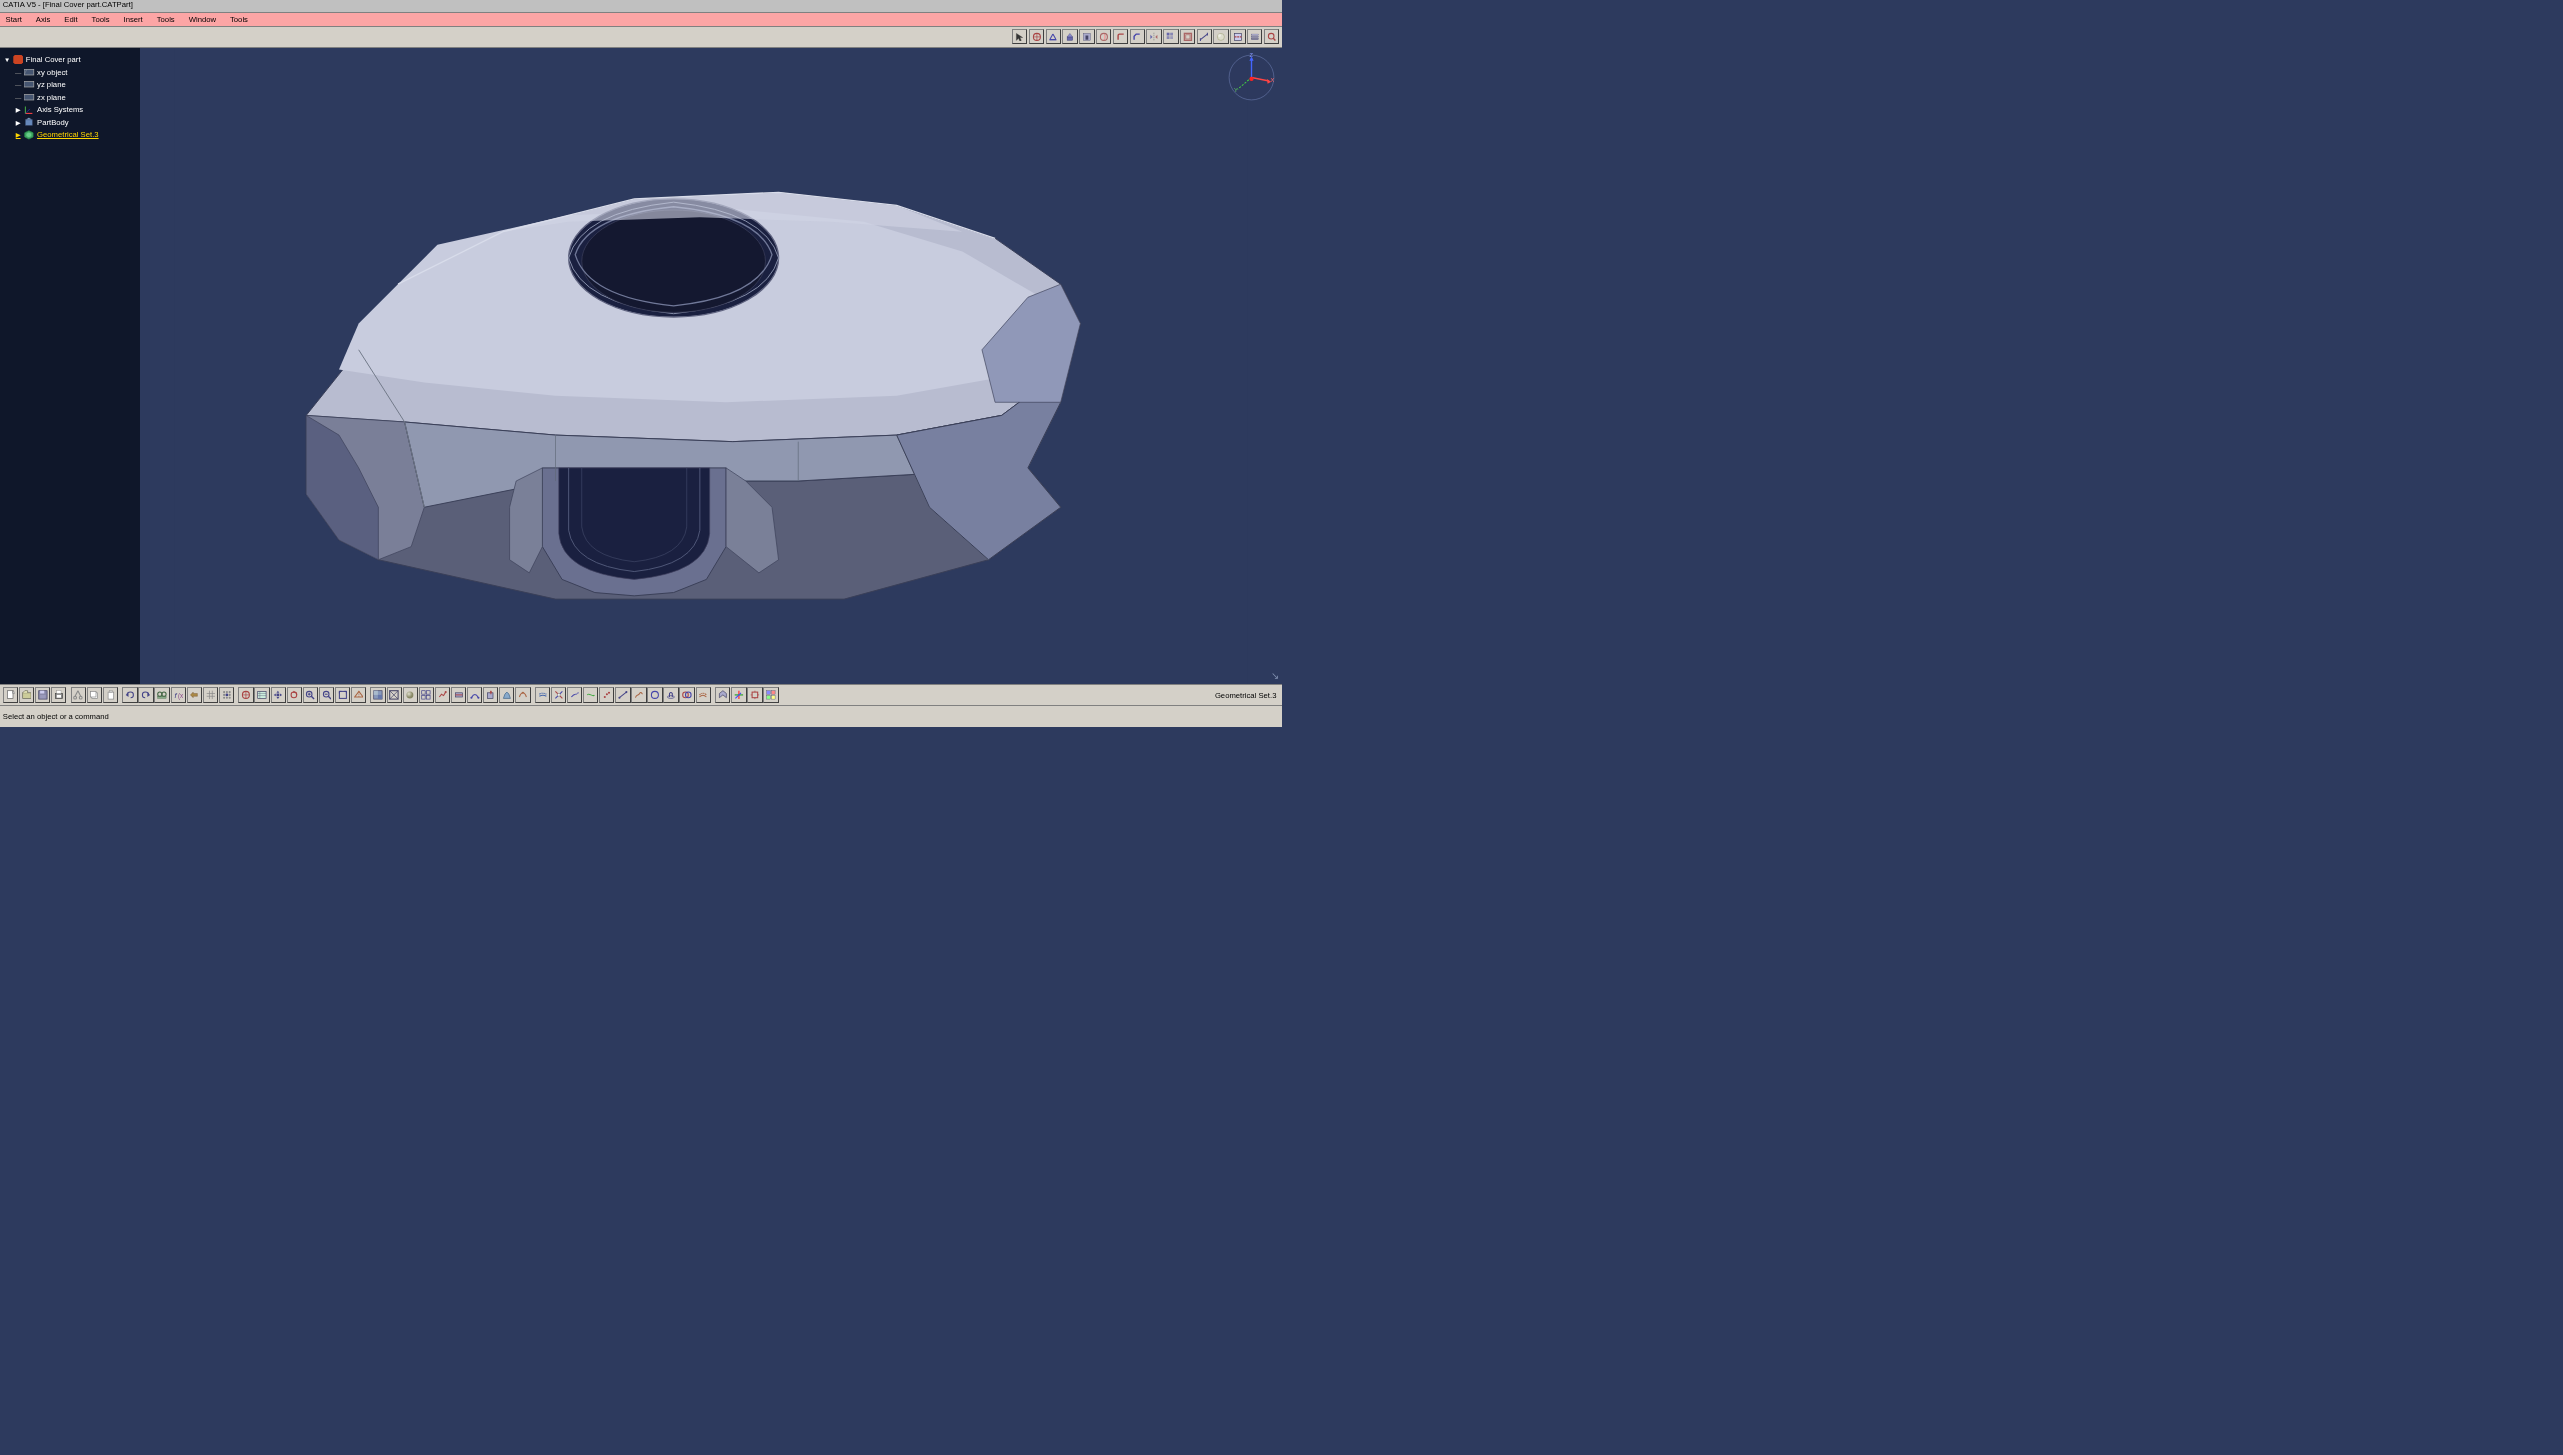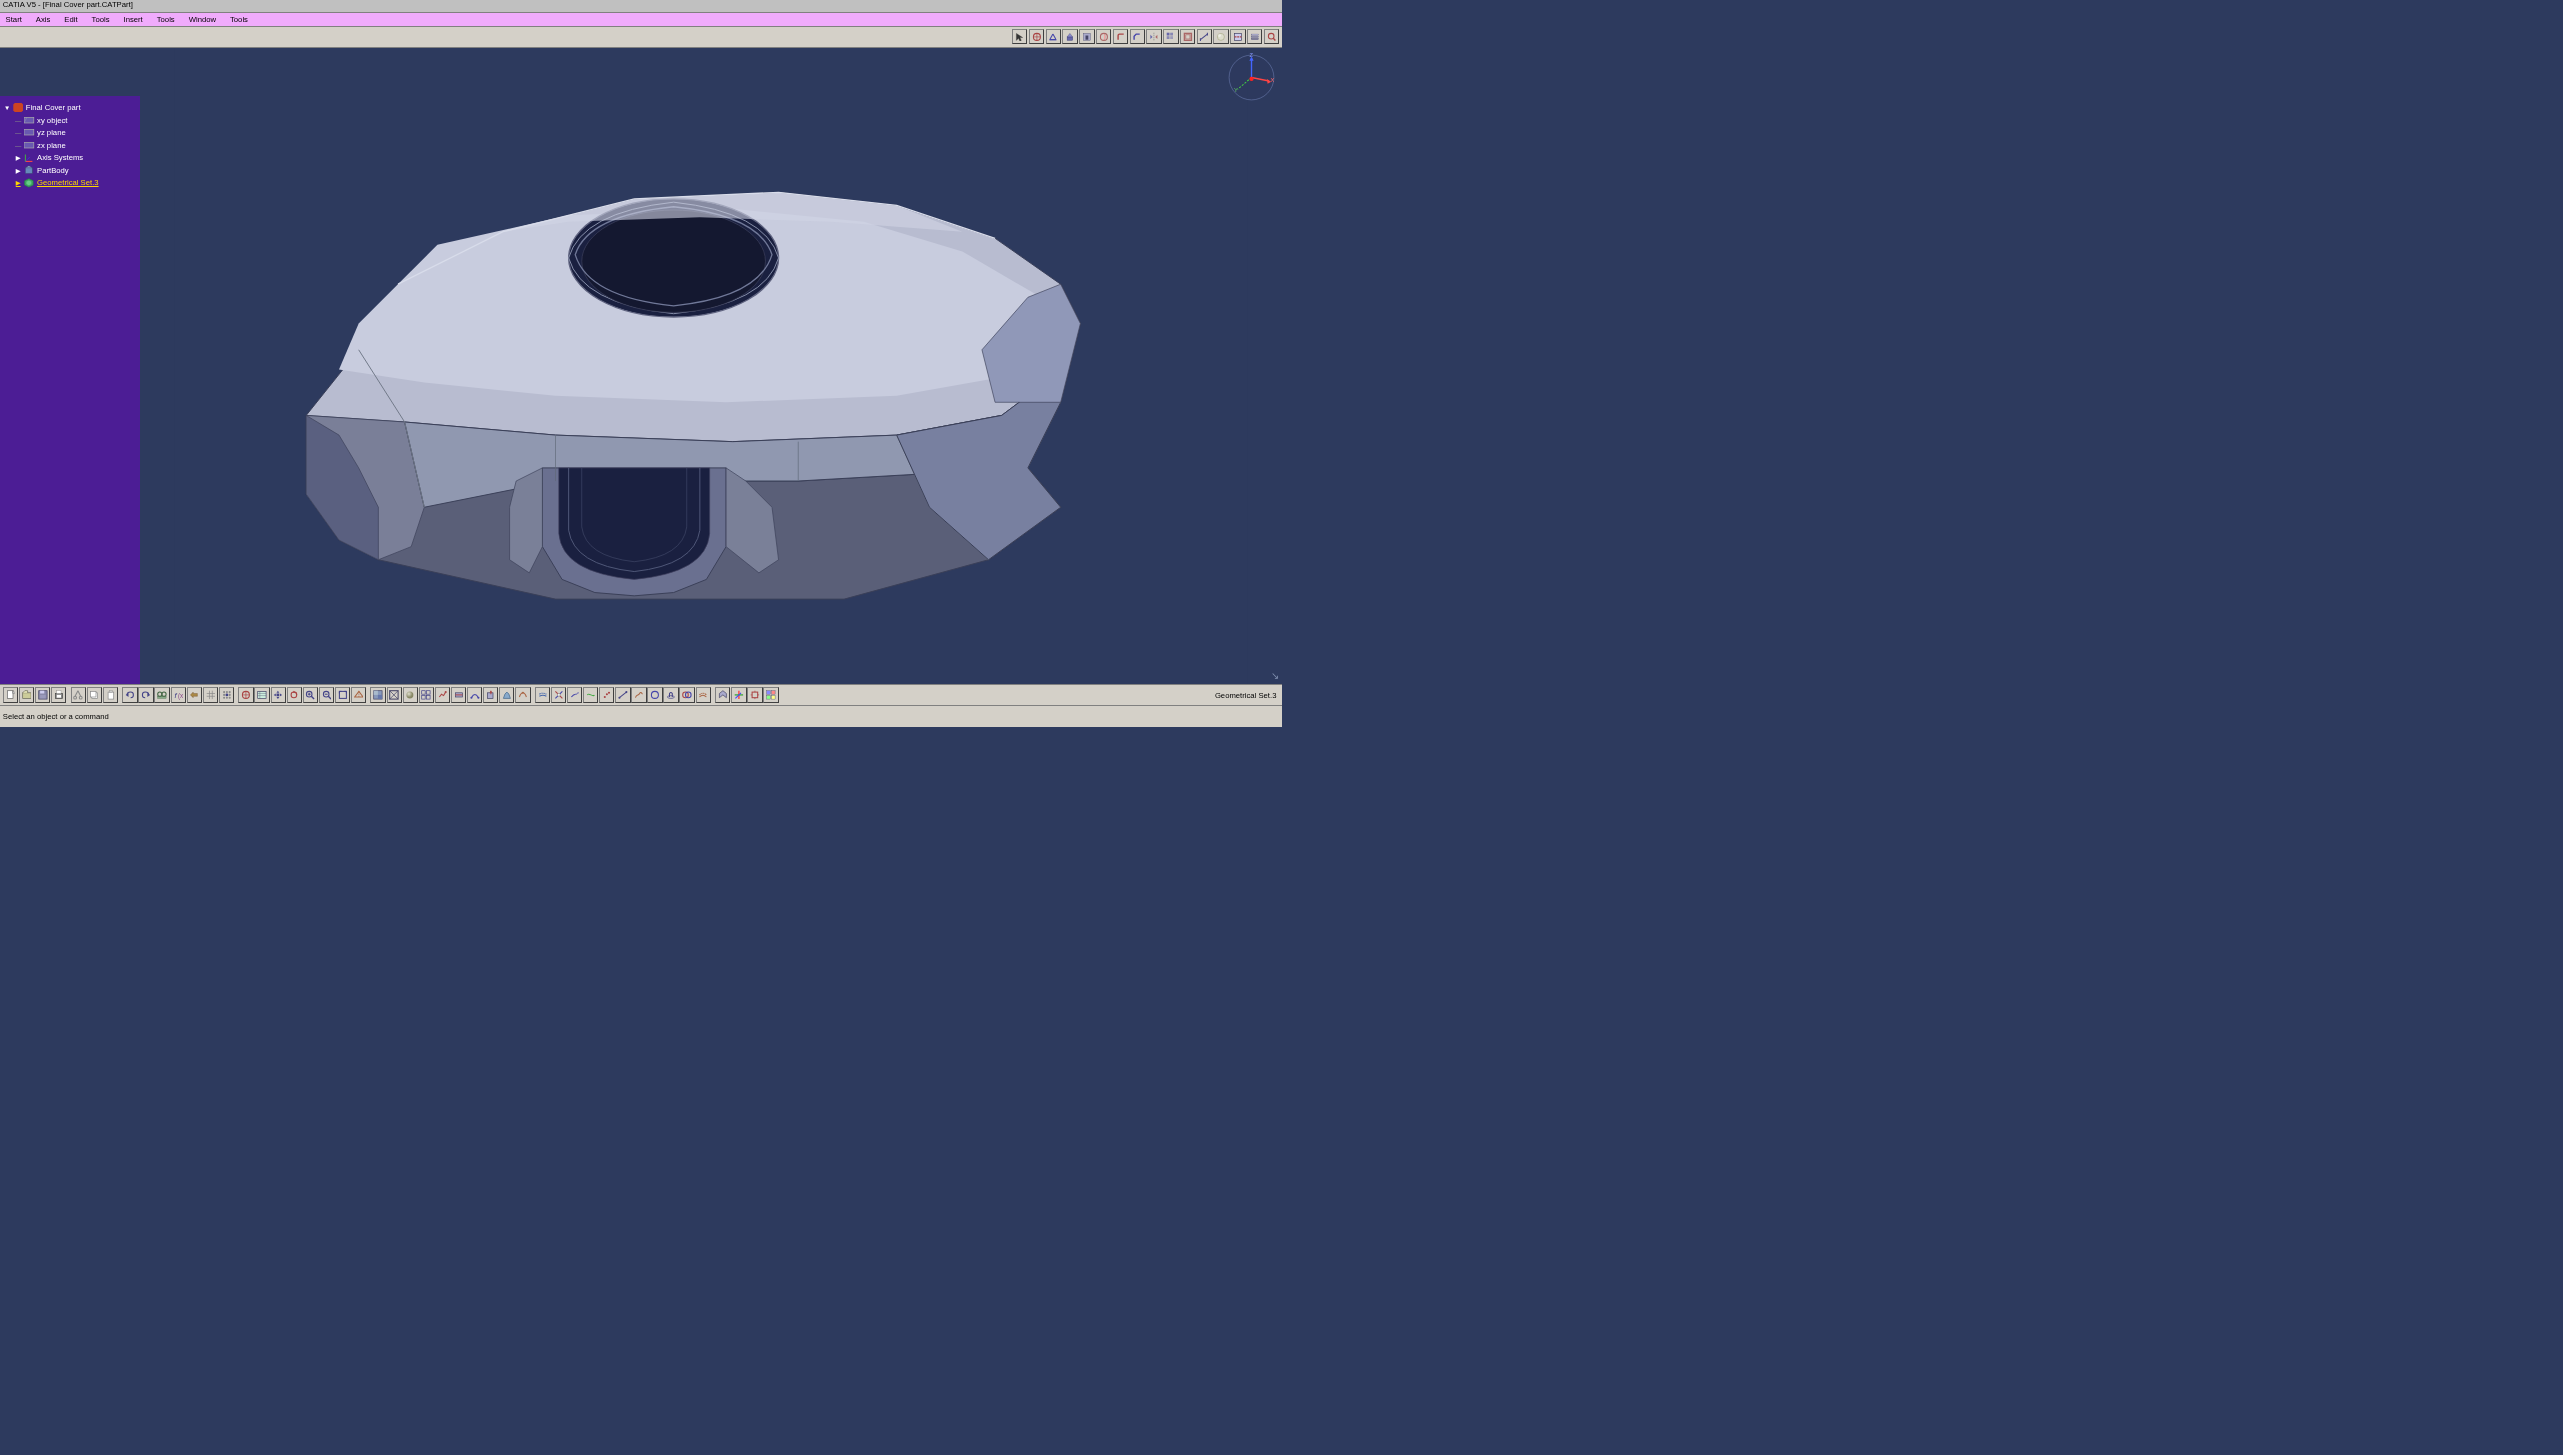--- a/index.html
+++ b/index.html
@@ -20,21 +20,21 @@
       height: 12.6px;
       display: flex;
       align-items: flex-start;
       padding: 0 2.8px;
       font-size: 7.7px;
       border-bottom: 0.7px solid #808080;
     }
 
     
     #menu-bar {
-      background: #f0abfc;
+      background: #fca5a5;
       height: 14px;
       display: flex;
       align-items: center;
       padding: 0 2.8px;
       gap: 8.4px;
       border-bottom: 0.7px solid #808080;
     }
     .menu-item {
       font-size: 7.7px;
       cursor: pointer;
@@ -70,24 +70,23 @@
     #main-area {
       display: flex;
       flex: 1;
       height: calc(100% - 12.6px - 14px - 21px - 21px - 12.6px);
       position: relative;
     }
 
     
     #left-panel {
       width: 140px;
-      background: #4c1d95;
+      background: #0f172a;
       padding: 5.6px 2.8px;
       flex-shrink: 0;
-      margin-top: 48px;
     }
     .tree-item {
       display: flex;
       align-items: center;
       padding: 1.4px 0;
       color: #ffffff;
       font-size: 7.7px;
       cursor: pointer;
       white-space: nowrap;
     }

